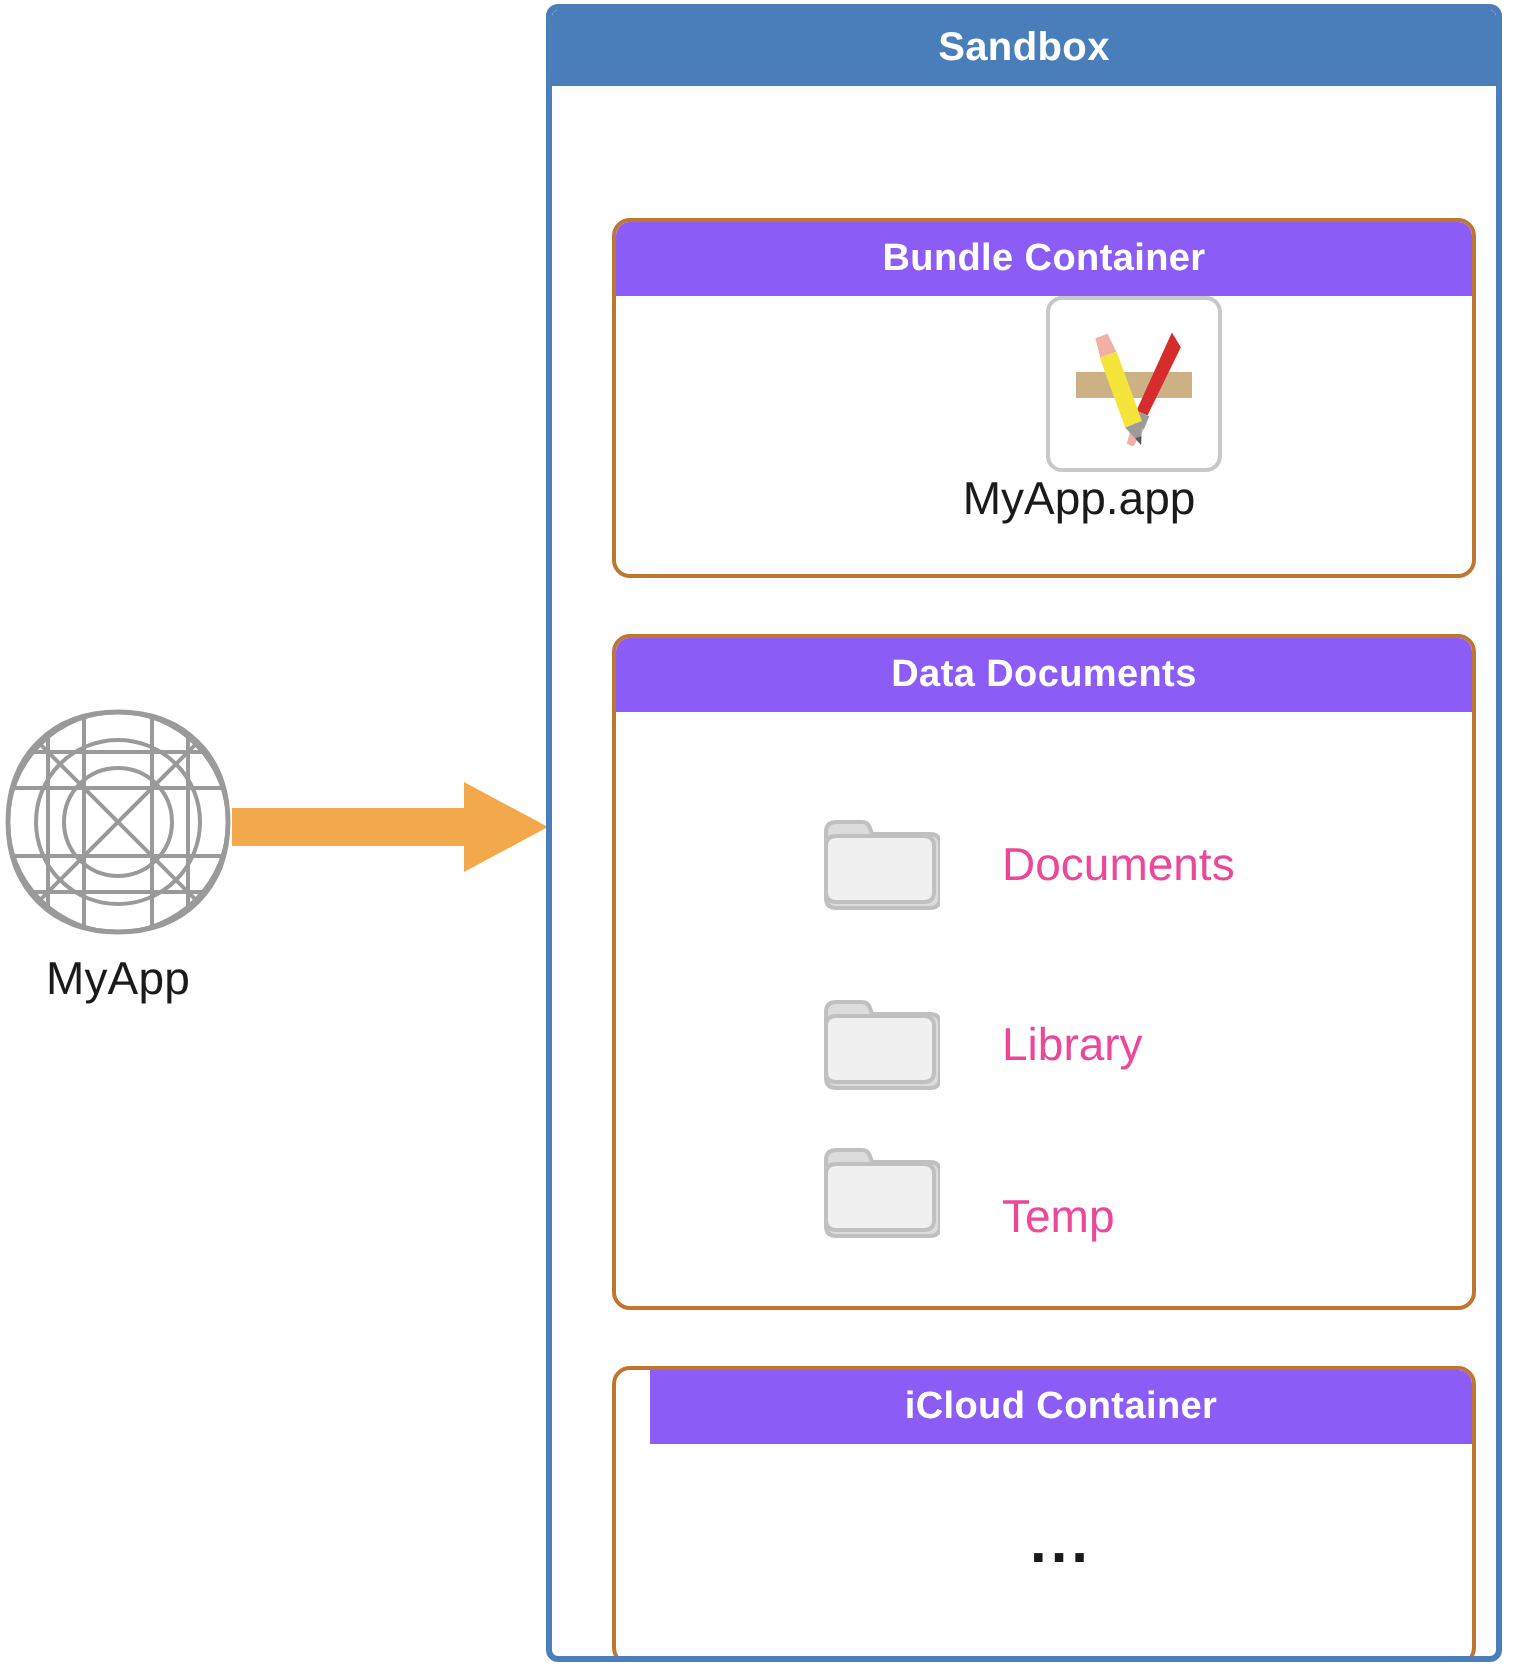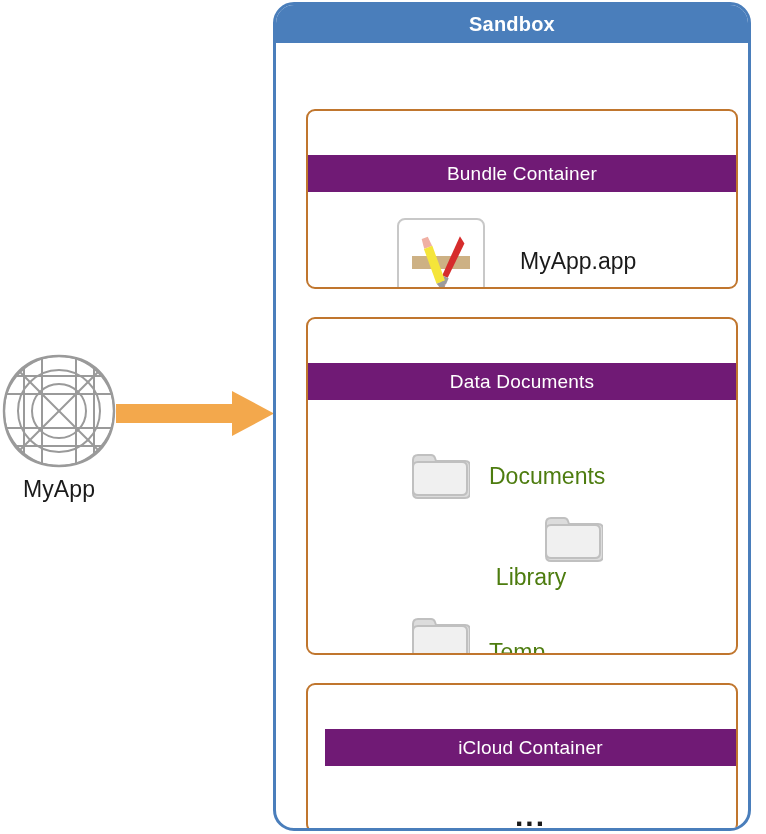--- a/index.html
+++ b/index.html
@@ -52,21 +52,21 @@
   }
 
   
   #sandbox-box {
     position: absolute;
     left: 273px;
     top: 2px;
     width: 478px;
     height: 829px;
     border: 3px solid #4a7ebb;
-    border-radius: 21px;
+    border-radius: 6px;
     background: #ffffff;
     box-sizing: border-box;
     overflow: hidden;
   }
   #sandbox-header {
     height: 38px;
     background: #4a7ebb;
     color: #ffffff;
     font-size: 20px;
     font-weight: bold;
@@ -85,30 +85,29 @@
     position: absolute;
     left: 30px;
     width: 432px;
     border: 2px solid #c0762e;
     border-radius: 9px;
     background: #ffffff;
     box-sizing: border-box;
     overflow: hidden;
   }
   .container-header {
-    background: #701a75;
+    background: #8b5cf6;
     color: #ffffff;
     font-size: 19px;
-    font-weight: normal;
+    font-weight: bold;
     height: 37px;
     display: flex;
     align-items: center;
     justify-content: center;
     letter-spacing: 0.2px;
-    margin-top: 44px;
   }
   .container-body {
     position: relative;
     background: #ffffff;
     width: 100%;
   }
 
   
   #card-bundle { top: 66px;  height: 180px; }
   #card-data   { top: 274px; height: 338px; }
@@ -116,20 +115,21 @@
 
   
   #bundle-row {
     position: absolute;
     left: 0;
     top: 0;
     width: 100%;
     height: 139px;
     display: flex;
     align-items: center;
+    flex-direction: column;
   }
   #app-bundle-icon {
     margin-left: 89px;
     width: 88px;
     height: 88px;
     border: 2px solid #c8c8c8;
     border-radius: 8px;
     background: #ffffff;
     box-sizing: border-box;
     display: flex;
@@ -153,26 +153,26 @@
   }
   .folder-icon-wrap {
     margin-left: 101px;
     width: 62px;
     height: 52px;
     display: flex;
     align-items: center;
     justify-content: center;
   }
   .folder-label {
-    margin-left: 18px;
+    margin-left: 30px;
     font-size: 23px;
-    color: #4d7c0f;
+    color: #ec4899;
   }
   #folder-row-0 { top: 38px; }
-  #folder-row-1 { top: 114px; flex-direction: column; }
+  #folder-row-1 { top: 128px; }
   #folder-row-2 { top: 190px; align-items: flex-end; }
 
   
   #icloud-ellipsis {
     position: absolute;
     left: 0;
     top: 0;
     width: 100%;
     height: 109px;
     display: flex;

